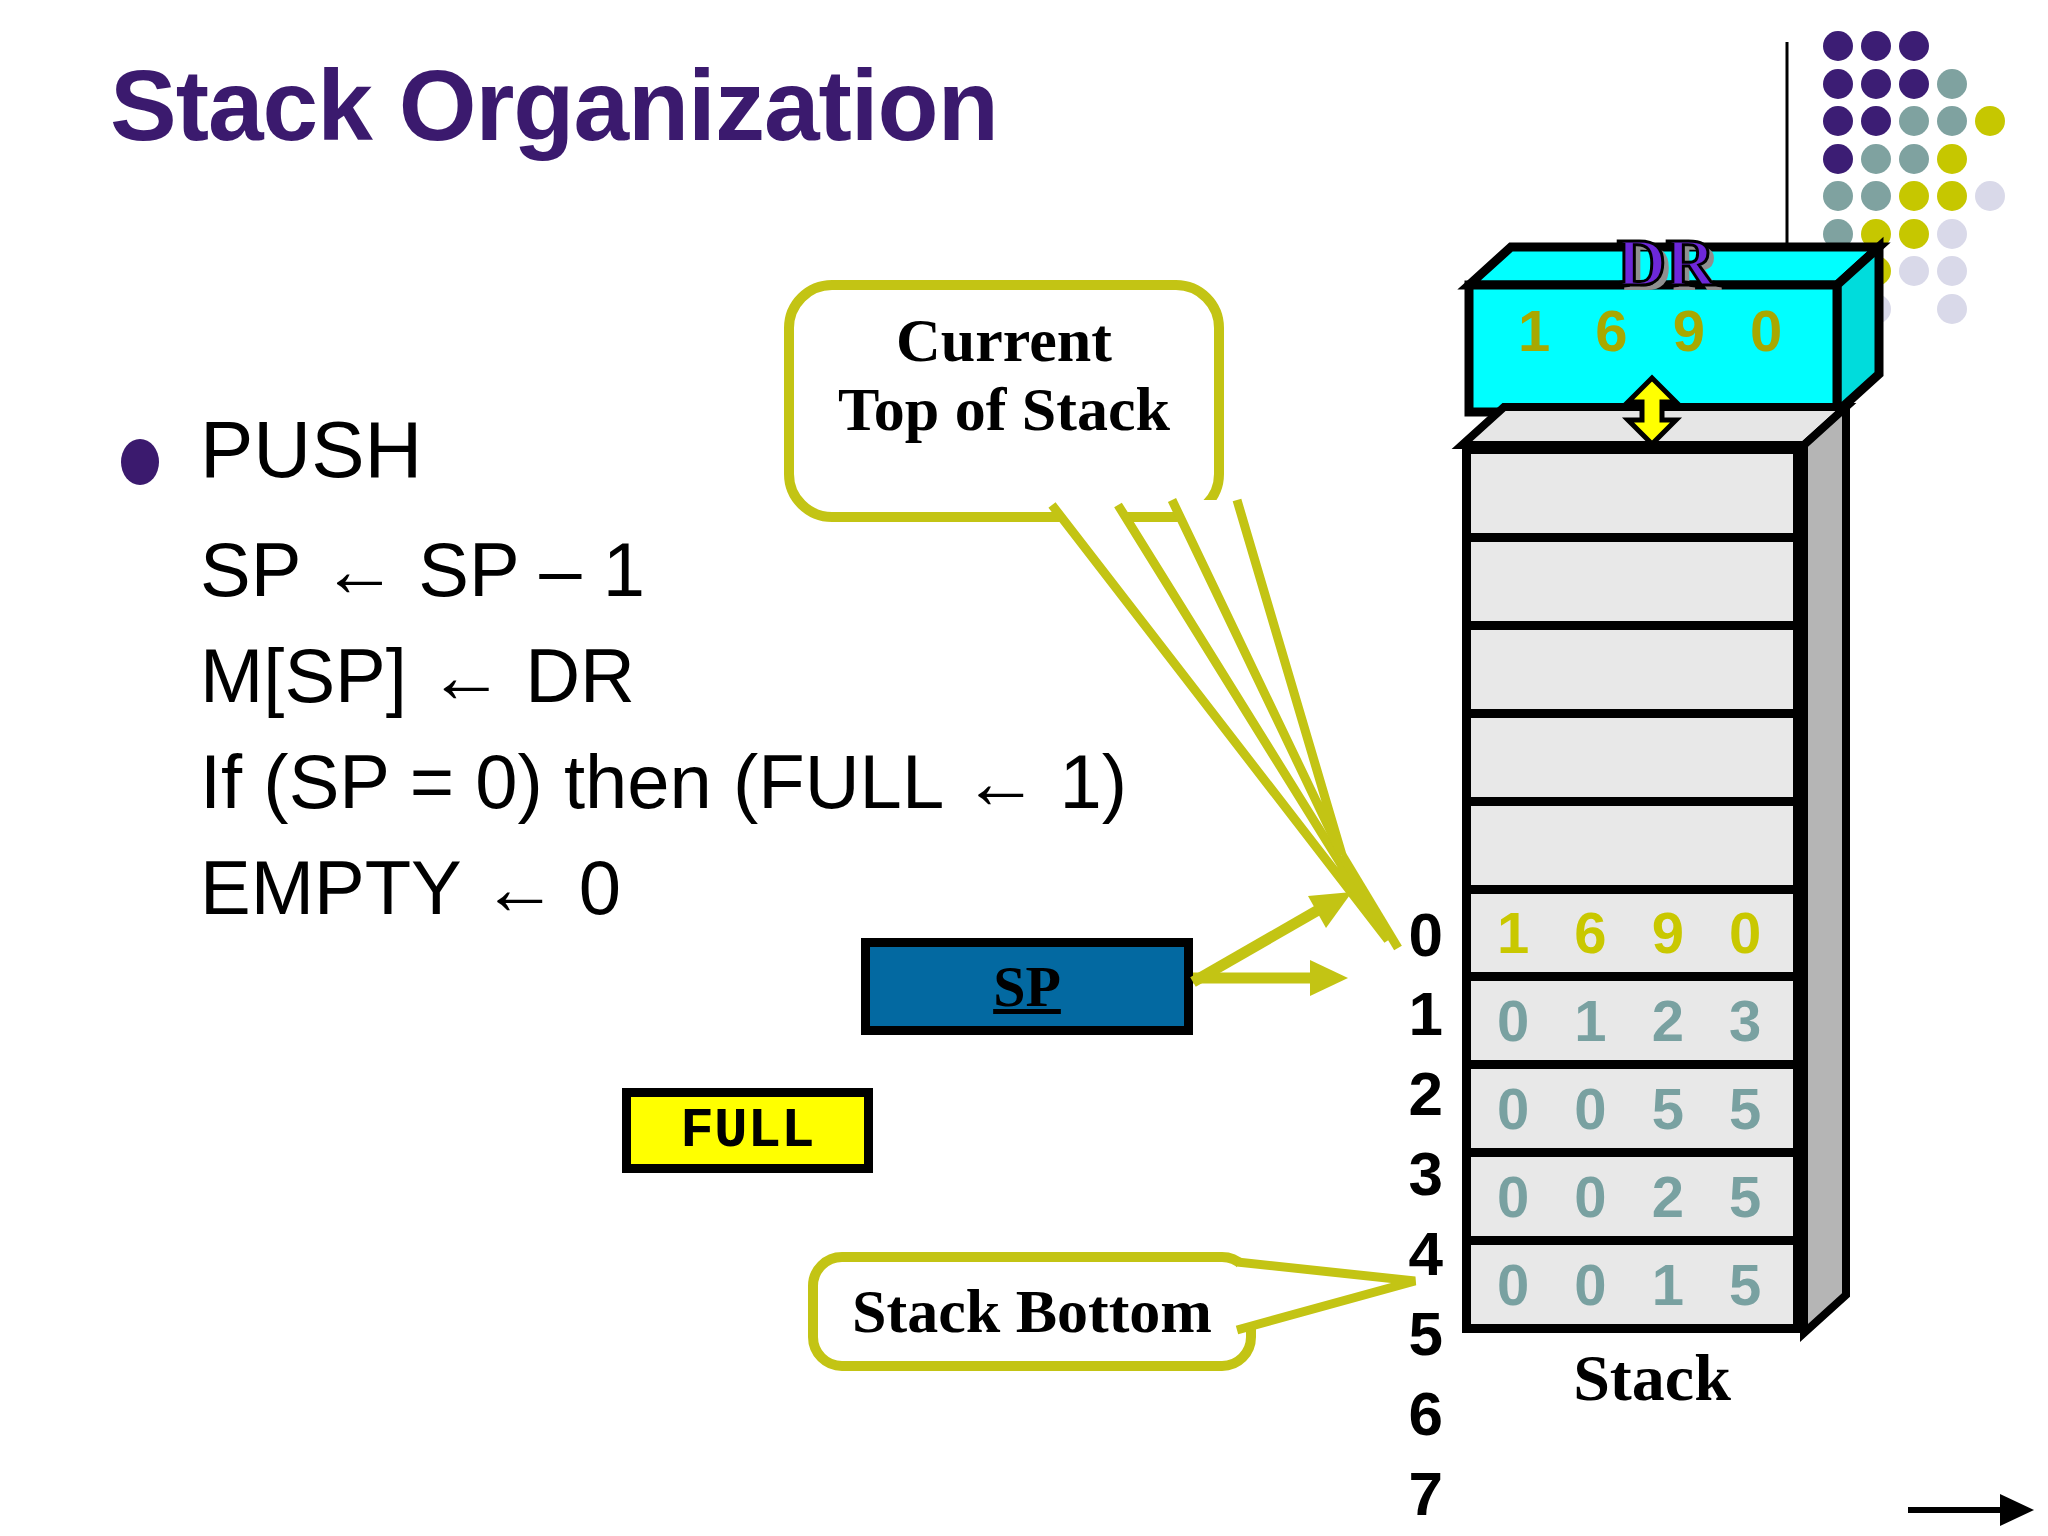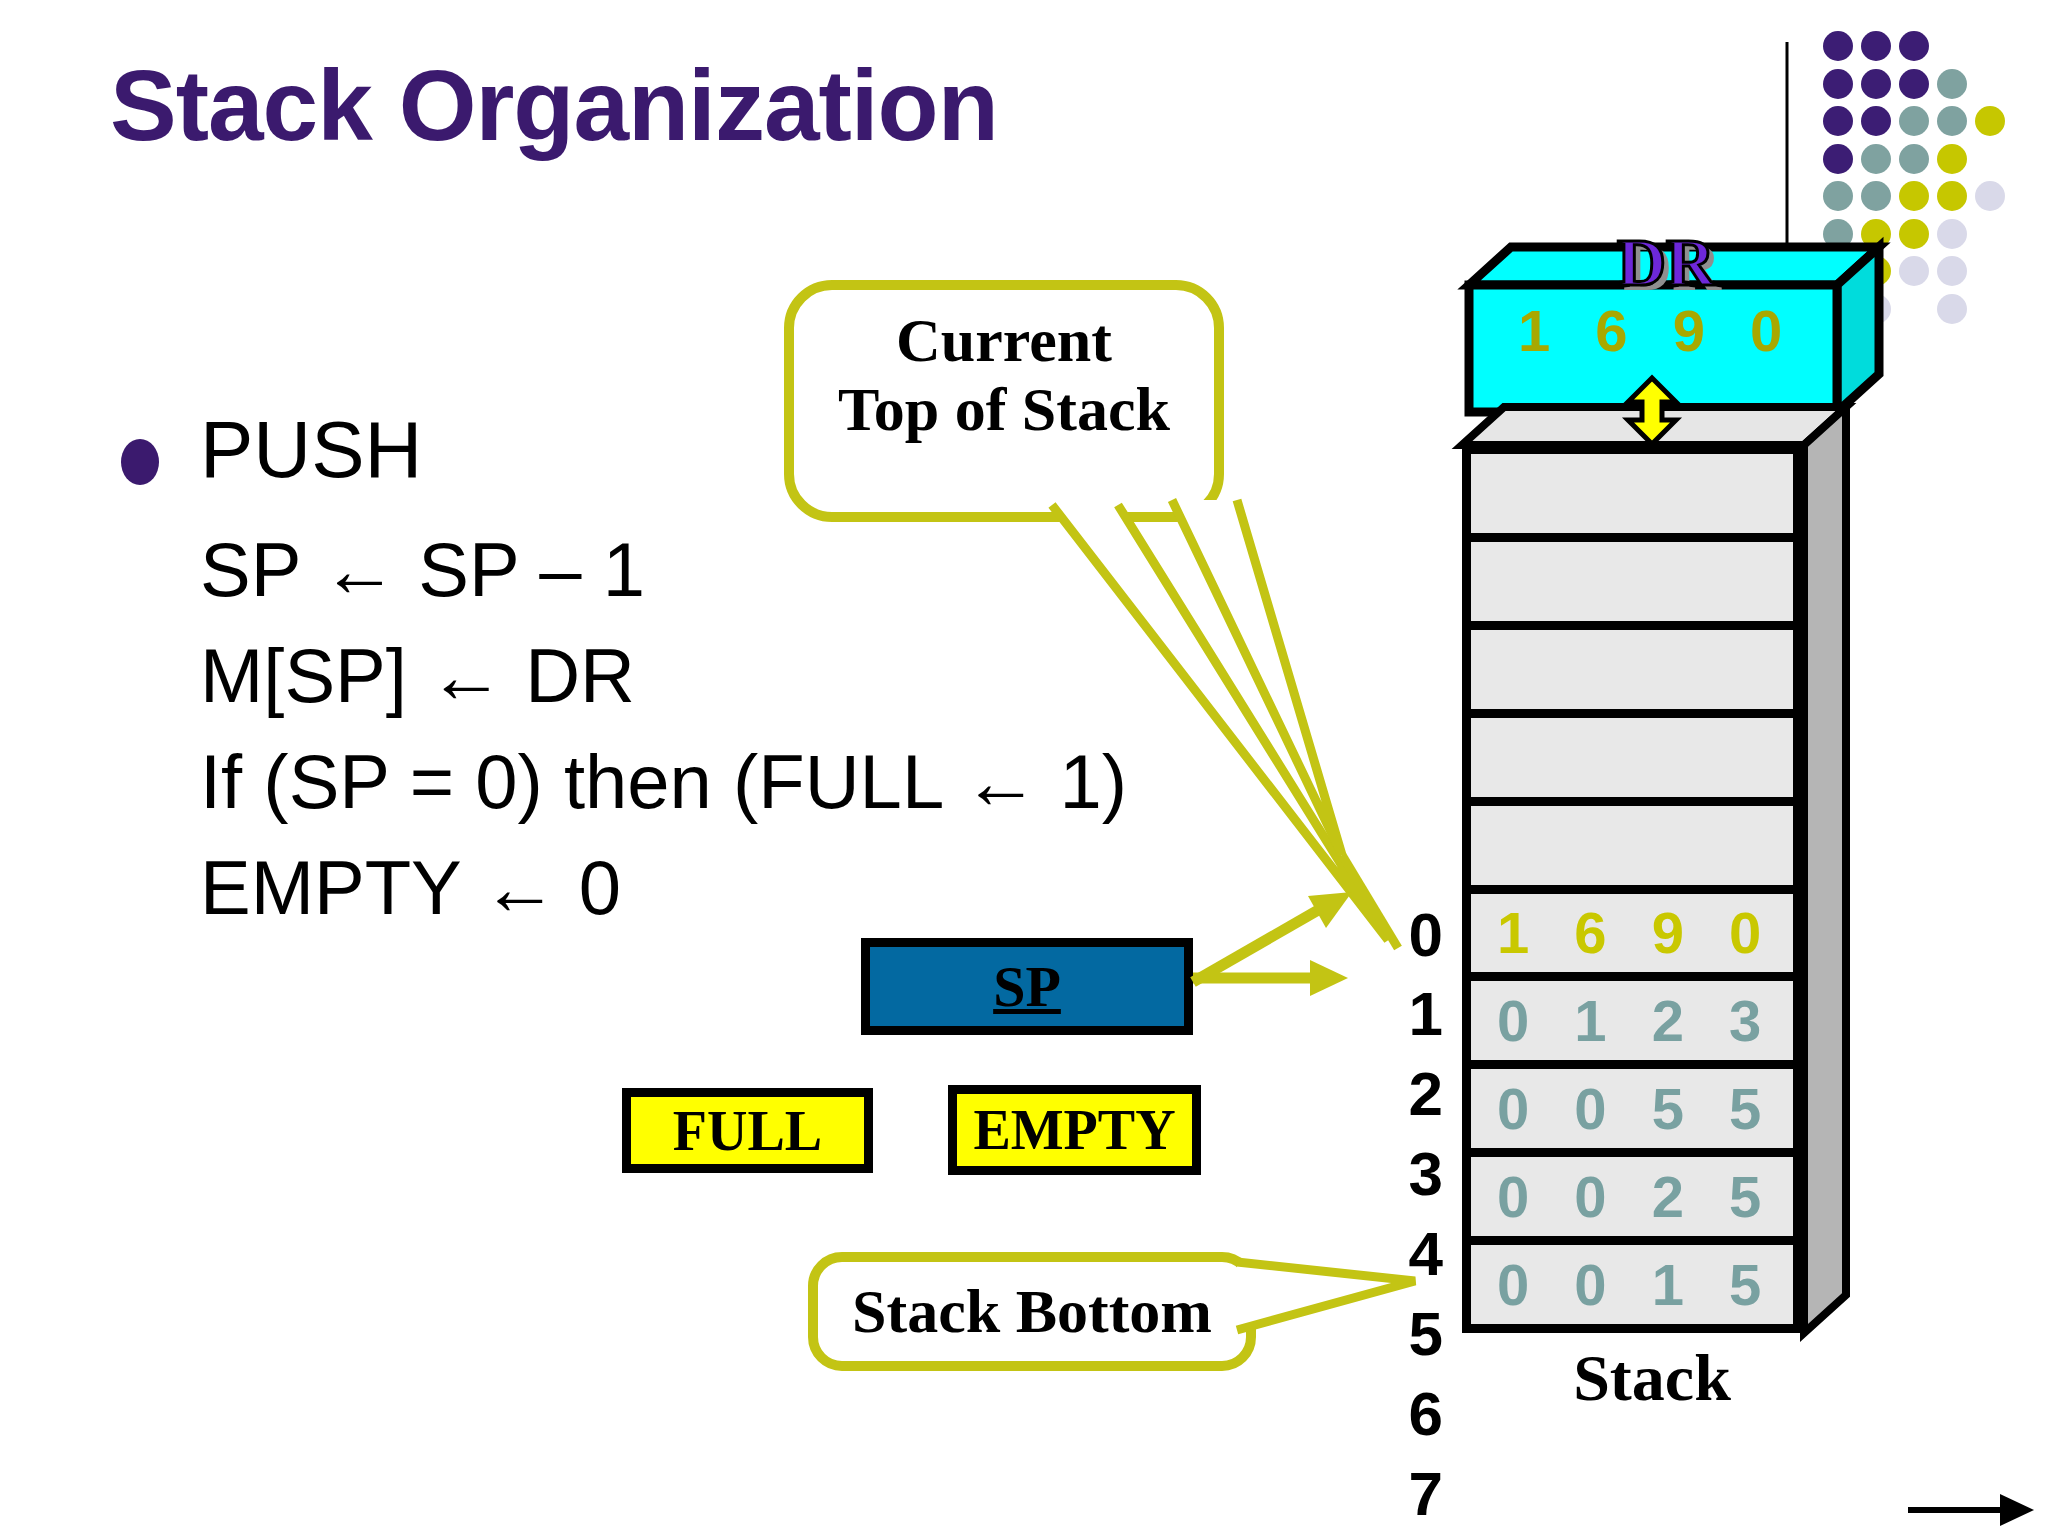--- a/index.html
+++ b/index.html
@@ -23,21 +23,21 @@
           font-family:"Liberation Serif",serif;font-weight:bold;font-size:62px;line-height:69px;
           color:#000;text-align:center;padding-top:16px;}
   .co-bot{left:808px;top:1252px;width:448px;height:119px;border-radius:34px;
           font-family:"Liberation Serif",serif;font-weight:bold;font-size:62px;color:#000;
           display:flex;align-items:center;justify-content:center;}
 
   
   .regbox{box-sizing:border-box;border:9px solid #000;display:flex;align-items:center;justify-content:center;
           font-family:"Liberation Serif",serif;font-weight:bold;color:#000;}
   .sp-box{left:861px;top:938px;width:332px;height:97px;background:#0369a1;font-size:58px;text-decoration:underline;}
-  .full-box{left:622px;top:1088px;width:251px;height:85px;background:#ffff00;font-size:56px;}
+  .full-box{left:622px;top:1088px;width:251px;height:85px;background:#ffff00;font-size:56px;font-family:Liberation Mono, monospace;}
   .empty-box{left:948px;top:1085px;width:253px;height:90px;background:#ffff00;font-size:56px;}
 
   
   .dr-label{left:1546px;top:228px;width:240px;text-align:center;font-family:"Liberation Serif",serif;
             font-weight:bold;font-size:68px;line-height:68px;color:#6d28d9;
             -webkit-text-stroke:3px #000;text-shadow:6px 5px 0 #8f8f8f;}
   .dr-value{left:1469px;top:302px;width:368px;text-align:center;font-size:58px;line-height:58px;
             font-weight:bold;color:#a8a800;letter-spacing:0.10em;word-spacing:0.30em;}
 
   
@@ -168,23 +168,20 @@
   <div class="abs z4 callout co-bot">
     <span>Stack Bottom</span>
   </div>
 
   <div class="abs z4 regbox sp-box">
     <span>SP</span>
   </div>
   <div class="abs z4 regbox full-box">
     <span>FULL</span>
   </div>
-  <div class="abs z4 regbox empty-box">
-    <span>EMPTY</span>
-  </div>
 
   <svg class="layer z5" viewBox="0 0 2048 1536">
     <g>
       <path d="M1052,505 L1388,940 L1118,505" fill="#ffffff" stroke="#c3c414" stroke-width="9"></path>
       <path d="M1172,500 L1342,855 L1237,500" fill="#ffffff" stroke="#c3c414" stroke-width="9"></path>
       <path d="M1342,855 L1398,948" fill="none" stroke="#c3c414" stroke-width="9"></path>
     </g>
     <g>
       <line x1="1193" y1="982" x2="1320" y2="909" stroke="#c3c414" stroke-width="11"></line>
       <polygon points="1352,892 1326,928 1308,896" fill="#c3c414"></polygon>

